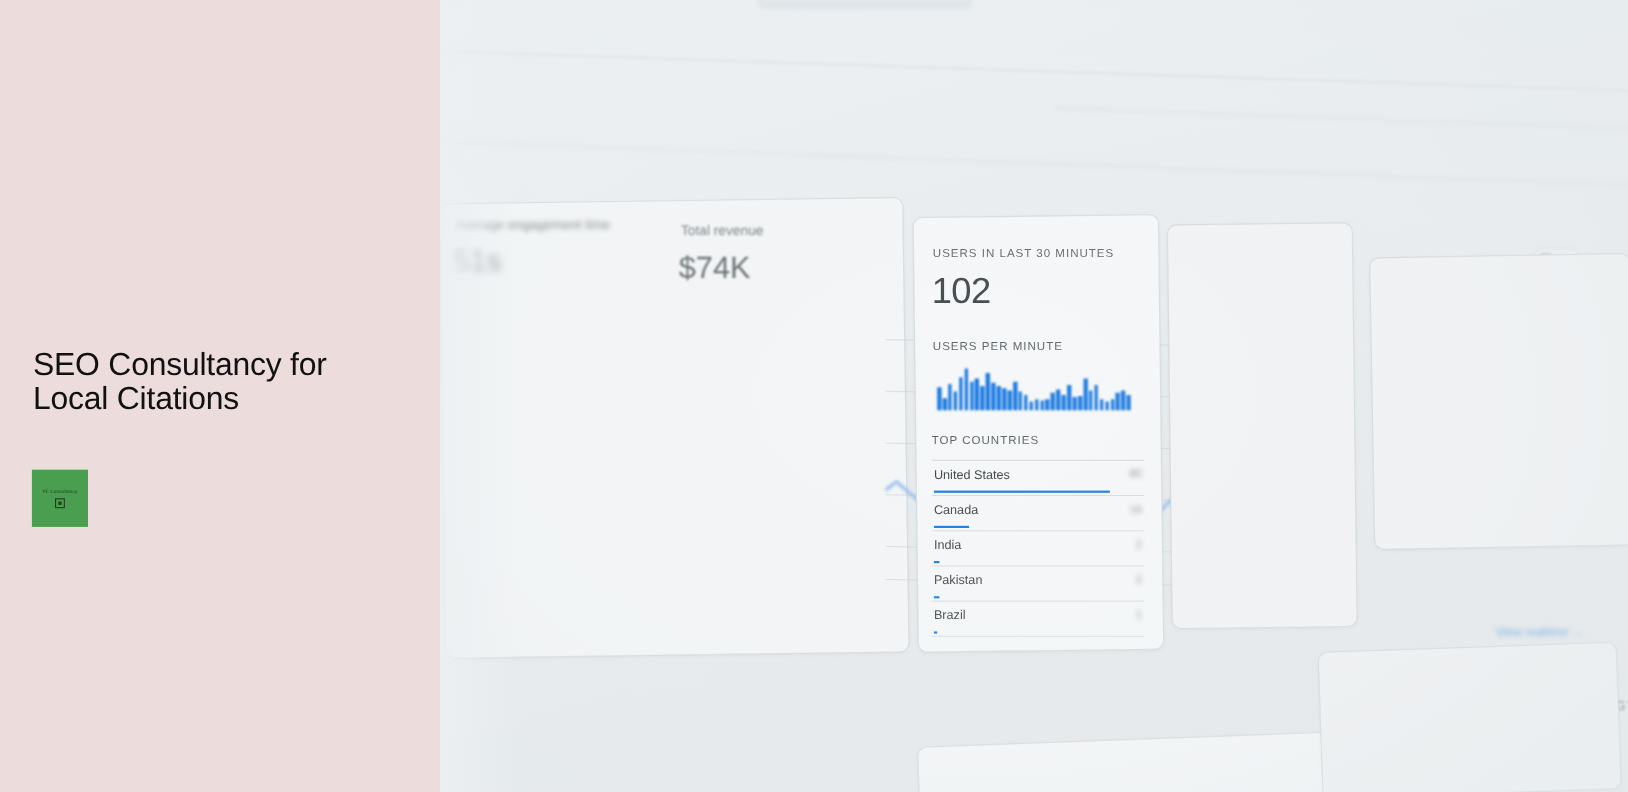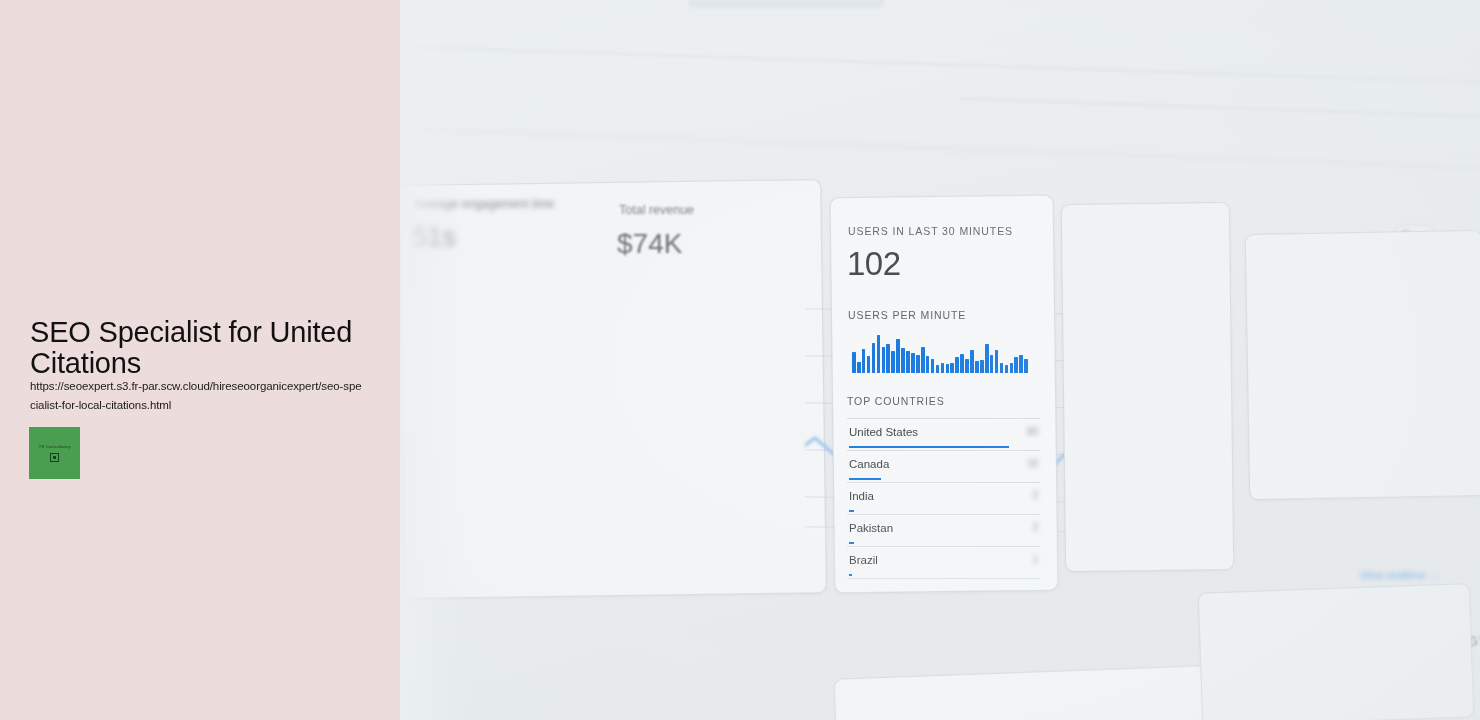--- a/index.html
+++ b/index.html
@@ -335,22 +335,21 @@
       <div class="lbl" id="lbl-useractivity">User activity over time</div>
 
       <div class="card" id="card-f"></div>
 
       <div id="defocus"></div>
       <div id="leftfade"></div>
     </div>
   </div>
 
   <div id="left-panel">
-    <h1 id="page-title">SEO Specialist for United Citations</h1>
-    <div id="page-url">https://seoexpert.s3.fr-par.scw.cloud/hireseoorganicexpert/seo-specialist-for-local-citations.html</div>
+    <h1 id="page-title">SEO Consultancy for Local Citations</h1>
     <div id="logo-box">
       <div id="logo-text">YE Consultancy</div>
       <div id="logo-mark">
           <span></span>
         </div>
     </div>
   </div>
 
 </div>
 

